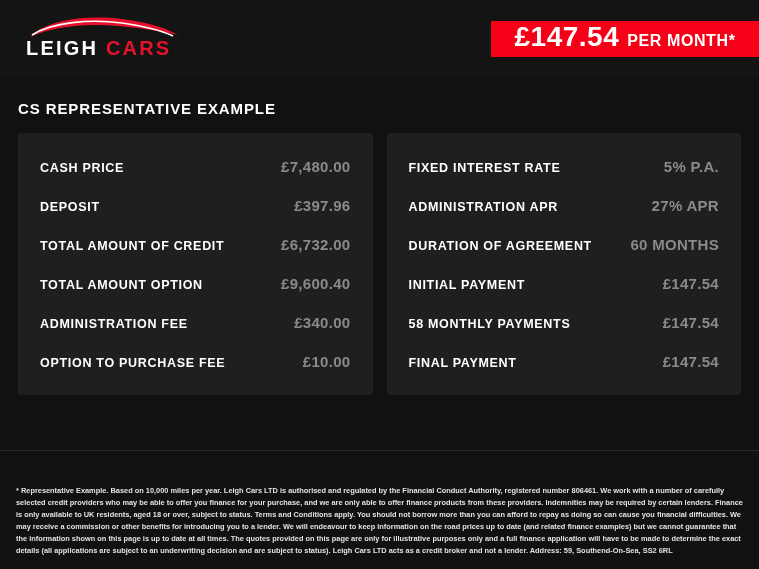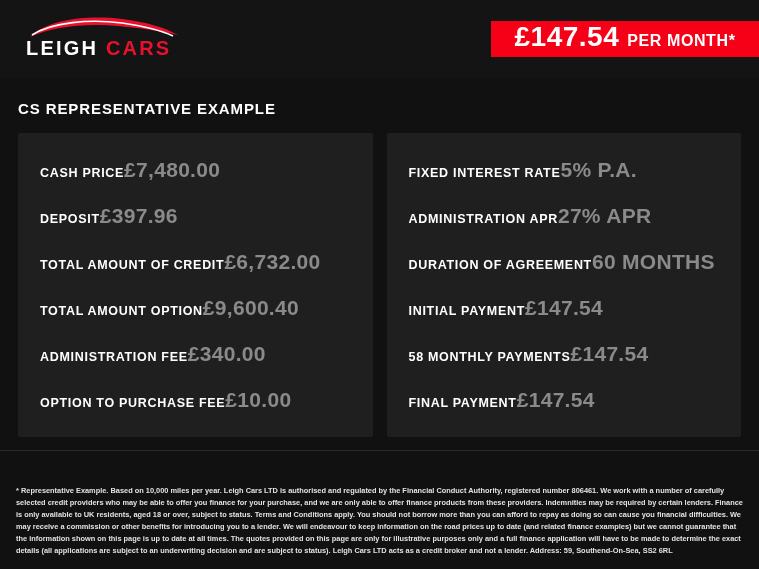--- a/index.html
+++ b/index.html
@@ -89,31 +89,32 @@
   }
   .panel {
     flex: 1;
     background: #1f1f1f;
     border-radius: 2px;
     padding: 14px 0 14px 0;
   }
   .row {
     display: flex;
     align-items: baseline;
+    justify-content: space-between;
     padding: 11px 22px;
   }
   .row .label {
     font-size: 12.5px;
     font-weight: bold;
     letter-spacing: 0.7px;
     color: #ffffff;
     white-space: nowrap;
   }
   .row .value {
-    font-size: 21px;
+    font-size: 15px;
     font-weight: bold;
     color: #8a8a8a;
     letter-spacing: 0.3px;
     white-space: nowrap;
   }
 
   
   .disclaimer {
     position: absolute;
     left: 0;

